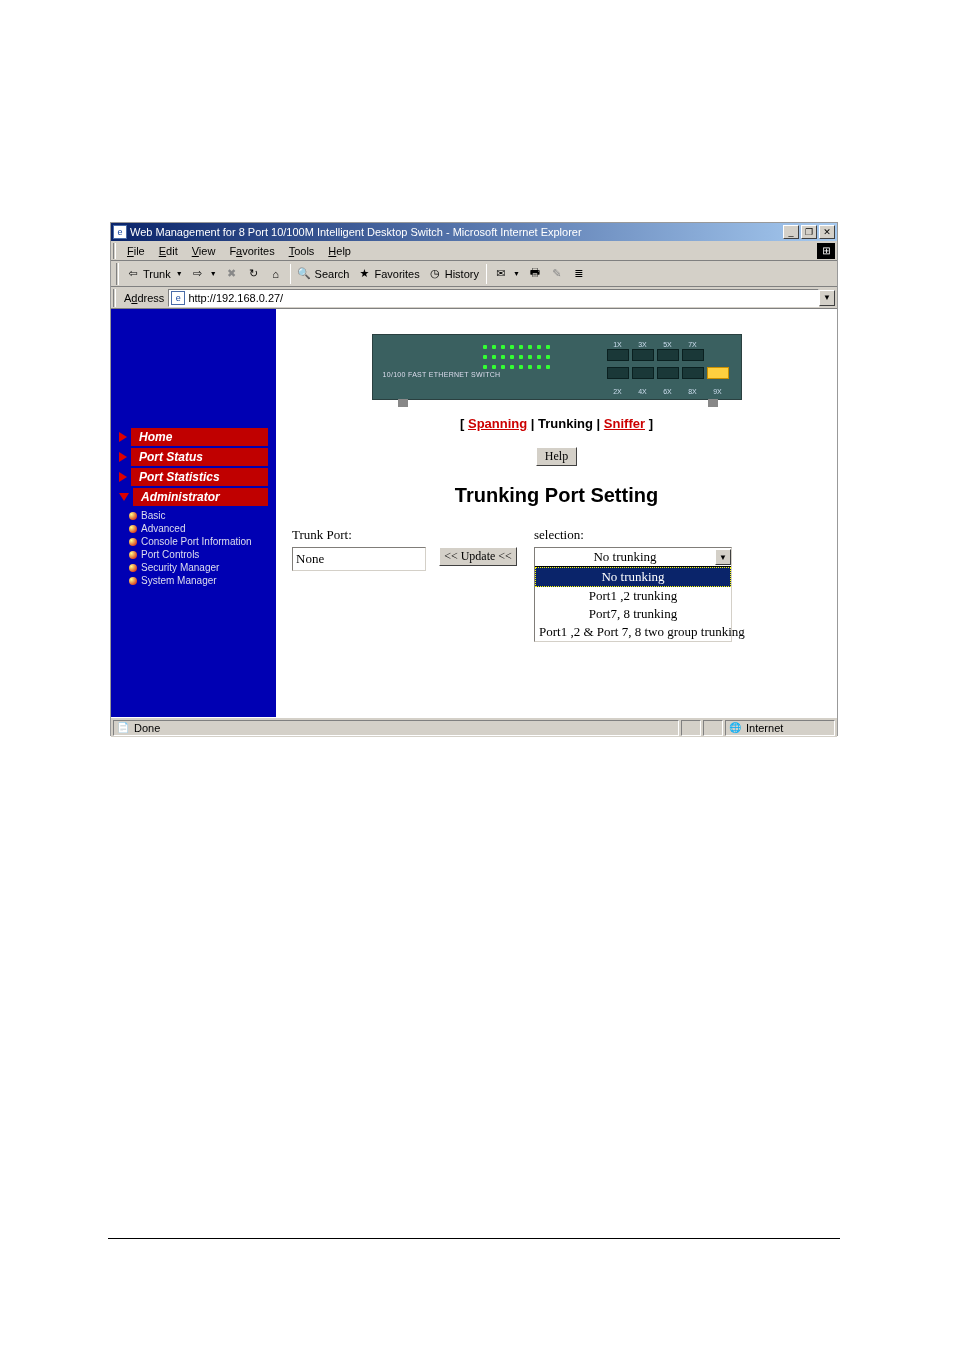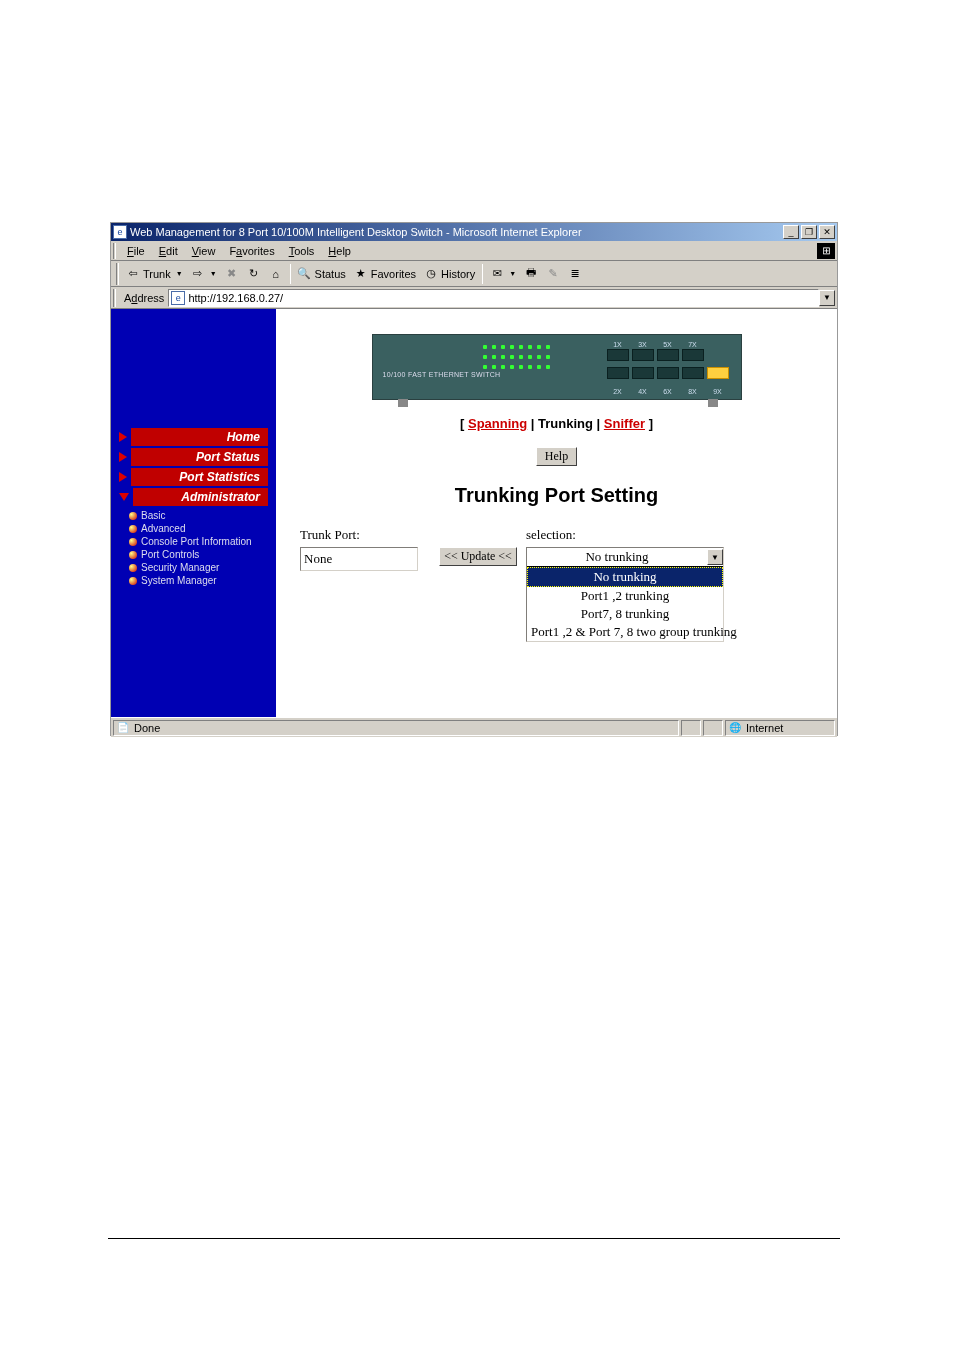--- a/index.html
+++ b/index.html
@@ -29,21 +29,21 @@
   
   .addressbar { height: 22px; background: #d4d0c8; display: flex; align-items: center; padding: 0 2px; border-bottom: 1px solid #808080; }
   .addressbar .sep { width: 3px; height: 18px; border-left: 1px solid #808080; border-right: 1px solid #fff; margin-right: 4px; }
   .addressbar .lbl { padding: 0 4px; }
   .addressbar .addr-wrap { flex: 1; display: flex; align-items: center; background: #fff; border: 1px solid #808080; border-right-color: #fff; border-bottom-color: #fff; height: 18px; padding: 0 2px; }
   .addressbar .addr-wrap .aicon { width: 14px; height: 14px; border: 1px solid #4a6ca8; margin-right: 3px; display: inline-flex; align-items: center; justify-content: center; font-size: 9px; color: #1a4aa0; background: #fff; }
   .addressbar input { flex: 1; border: none; outline: none; font-size: 11px; font-family: inherit; }
   .addressbar .ddbtn { width: 16px; height: 16px; background: #d4d0c8; border: 1px solid #fff; border-right-color: #404040; border-bottom-color: #404040; display: flex; align-items: center; justify-content: center; font-size: 8px; }
   
   .content { position: relative; height: 408px; background: #fff; display: flex; }
-  .sidebar { width: 165px; background: #0000b3; color: #fff; position: relative; text-align: right; }
+  .sidebar { width: 165px; background: #0000b3; color: #fff; position: relative; }
   .navlist { margin-top: 118px; }
   .navitem { display: flex; align-items: center; padding: 1px 0 1px 8px; }
   .navitem .tri { width: 0; height: 0; border-top: 5px solid transparent; border-bottom: 5px solid transparent; border-left: 8px solid #d00; margin-right: 4px; }
   .navitem.expanded .tri { border-left: none; border-top: 8px solid #d00; border-right: 5px solid transparent; border-bottom: none; border-left: 5px solid transparent; width: 0; height: 0; }
   .navitem .btn { background: #c00000; color: #fff; font-weight: bold; font-style: italic; font-size: 12px; padding: 2px 8px; flex: 1; margin-right: 8px; font-family: Arial, sans-serif; }
   .sublist { margin: 2px 0 0 18px; }
   .subitem { display: flex; align-items: center; padding: 1px 0; font-size: 10px; color: #dde; cursor: pointer; }
   .subitem .bullet { width: 8px; height: 8px; border-radius: 50%; background: radial-gradient(circle at 30% 30%, #ff8, #c00); margin-right: 4px; flex-shrink: 0; }
   .mainpane { flex: 1; background: #fff; position: relative; }
   
@@ -63,27 +63,27 @@
   .switch-img .ports-row .port.hl { background: #ffd040; border-color: #cc9000; }
   .switch-img .ports-bot { position: absolute; right: 12px; bottom: 4px; display: flex; gap: 3px; }
   .switch-img .ports-bot .plabel { font-size: 7px; color: #cde; width: 22px; text-align: center; }
   
   .links-row { text-align: center; margin: 16px 0; font-size: 13px; font-family: Arial; font-weight: bold; }
   .links-row a { color: #c00; text-decoration: underline; }
   .links-row .txt { color: #000; }
   .help-row { text-align: center; margin: 14px 0; }
   .help-row button { font-family: "Times New Roman", serif; font-size: 12px; padding: 1px 8px; background: #d4d0c8; border: 1px solid #fff; border-right-color: #404040; border-bottom-color: #404040; cursor: pointer; }
   .main-heading { text-align: center; font-family: Arial; font-size: 20px; font-weight: bold; margin: 18px 0 20px; }
-  .form-area { display: flex; margin: 0 24px; gap: 8px; font-family: "Times New Roman", serif; font-size: 13px; }
+  .form-area { display: flex; margin: 0 16px; gap: 16px; font-family: "Times New Roman", serif; font-size: 13px; }
   .form-col { }
   .form-col.c1 { width: 130px; }
   .form-col.c2 { width: 80px; text-align: center; }
   .form-col.c3 { width: 210px; }
   .form-col .hdr { margin-bottom: 4px; }
-  .trunk-input { width: 118px; height: 18px; border: 1px inset #d4d0c8; background: #fff; padding: 11px 3px; font-family: inherit; font-size: 13px; }
+  .trunk-input { width: 134px; height: 18px; border: 1px inset #d4d0c8; background: #fff; padding: 11px 3px; font-family: inherit; font-size: 13px; }
   .update-btn { font-family: "Times New Roman", serif; font-size: 12px; padding: 1px 4px; background: #d4d0c8; border: 1px solid #fff; border-right-color: #404040; border-bottom-color: #404040; cursor: pointer; margin-top: 0; }
   .select-box { width: 198px; border: 1px inset #d4d0c8; background: #fff; font-family: "Times New Roman", serif; font-size: 13px; text-align: center; }
   .select-box .sel-head { height: 18px; display: flex; align-items: center; }
   .select-box .sel-head .val { flex: 1; padding: 0 4px; }
   .select-box .sel-head .dd { width: 16px; height: 16px; background: #d4d0c8; border: 1px solid #fff; border-right-color: #404040; border-bottom-color: #404040; display: flex; align-items: center; justify-content: center; font-size: 8px; }
   .select-box .opts { border-top: 1px solid #000; }
   .select-box .opt { padding: 1px 4px; white-space: nowrap; }
   .select-box .opt.sel { background: #0a246a; color: #fff; border: 1px dotted #ff0; }
   
   .statusbar { height: 20px; background: #d4d0c8; border-top: 1px solid #fff; display: flex; align-items: center; font-size: 11px; }
@@ -141,21 +141,21 @@
         </span>
       <span class="tbtn">
           <span class="ico">↻</span>
         </span>
       <span class="tbtn">
           <span class="ico">⌂</span>
         </span>
       <span class="divider"></span>
       <span class="tbtn">
           <span class="ico">🔍</span>
-          <span>Status</span>
+          <span>Search</span>
         </span>
       <span class="tbtn">
           <span class="ico">★</span>
           <span>Favorites</span>
         </span>
       <span class="tbtn">
           <span class="ico">◷</span>
           <span>History</span>
         </span>
       <span class="divider"></span>

